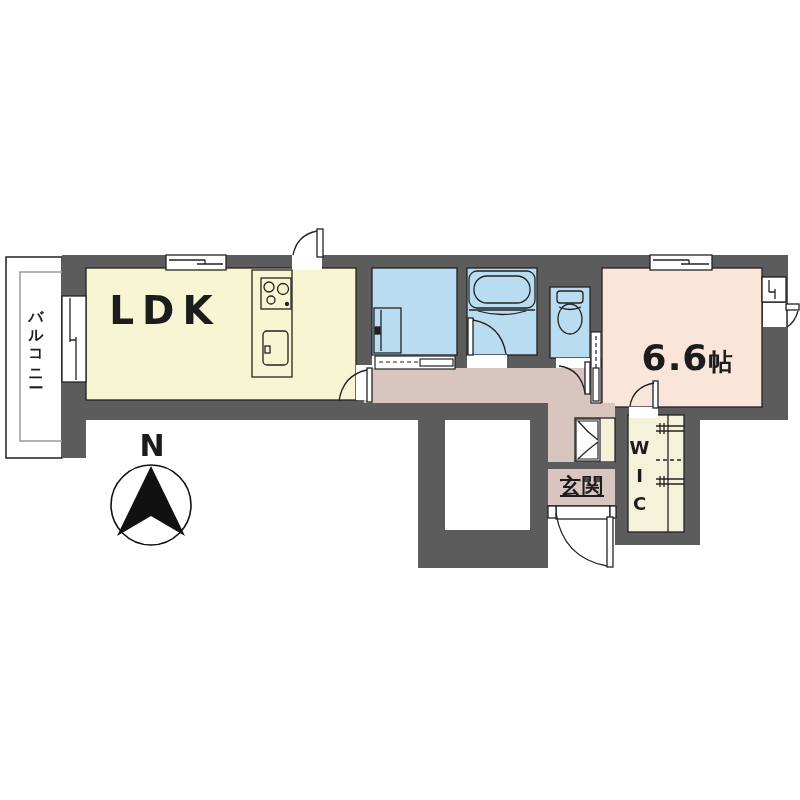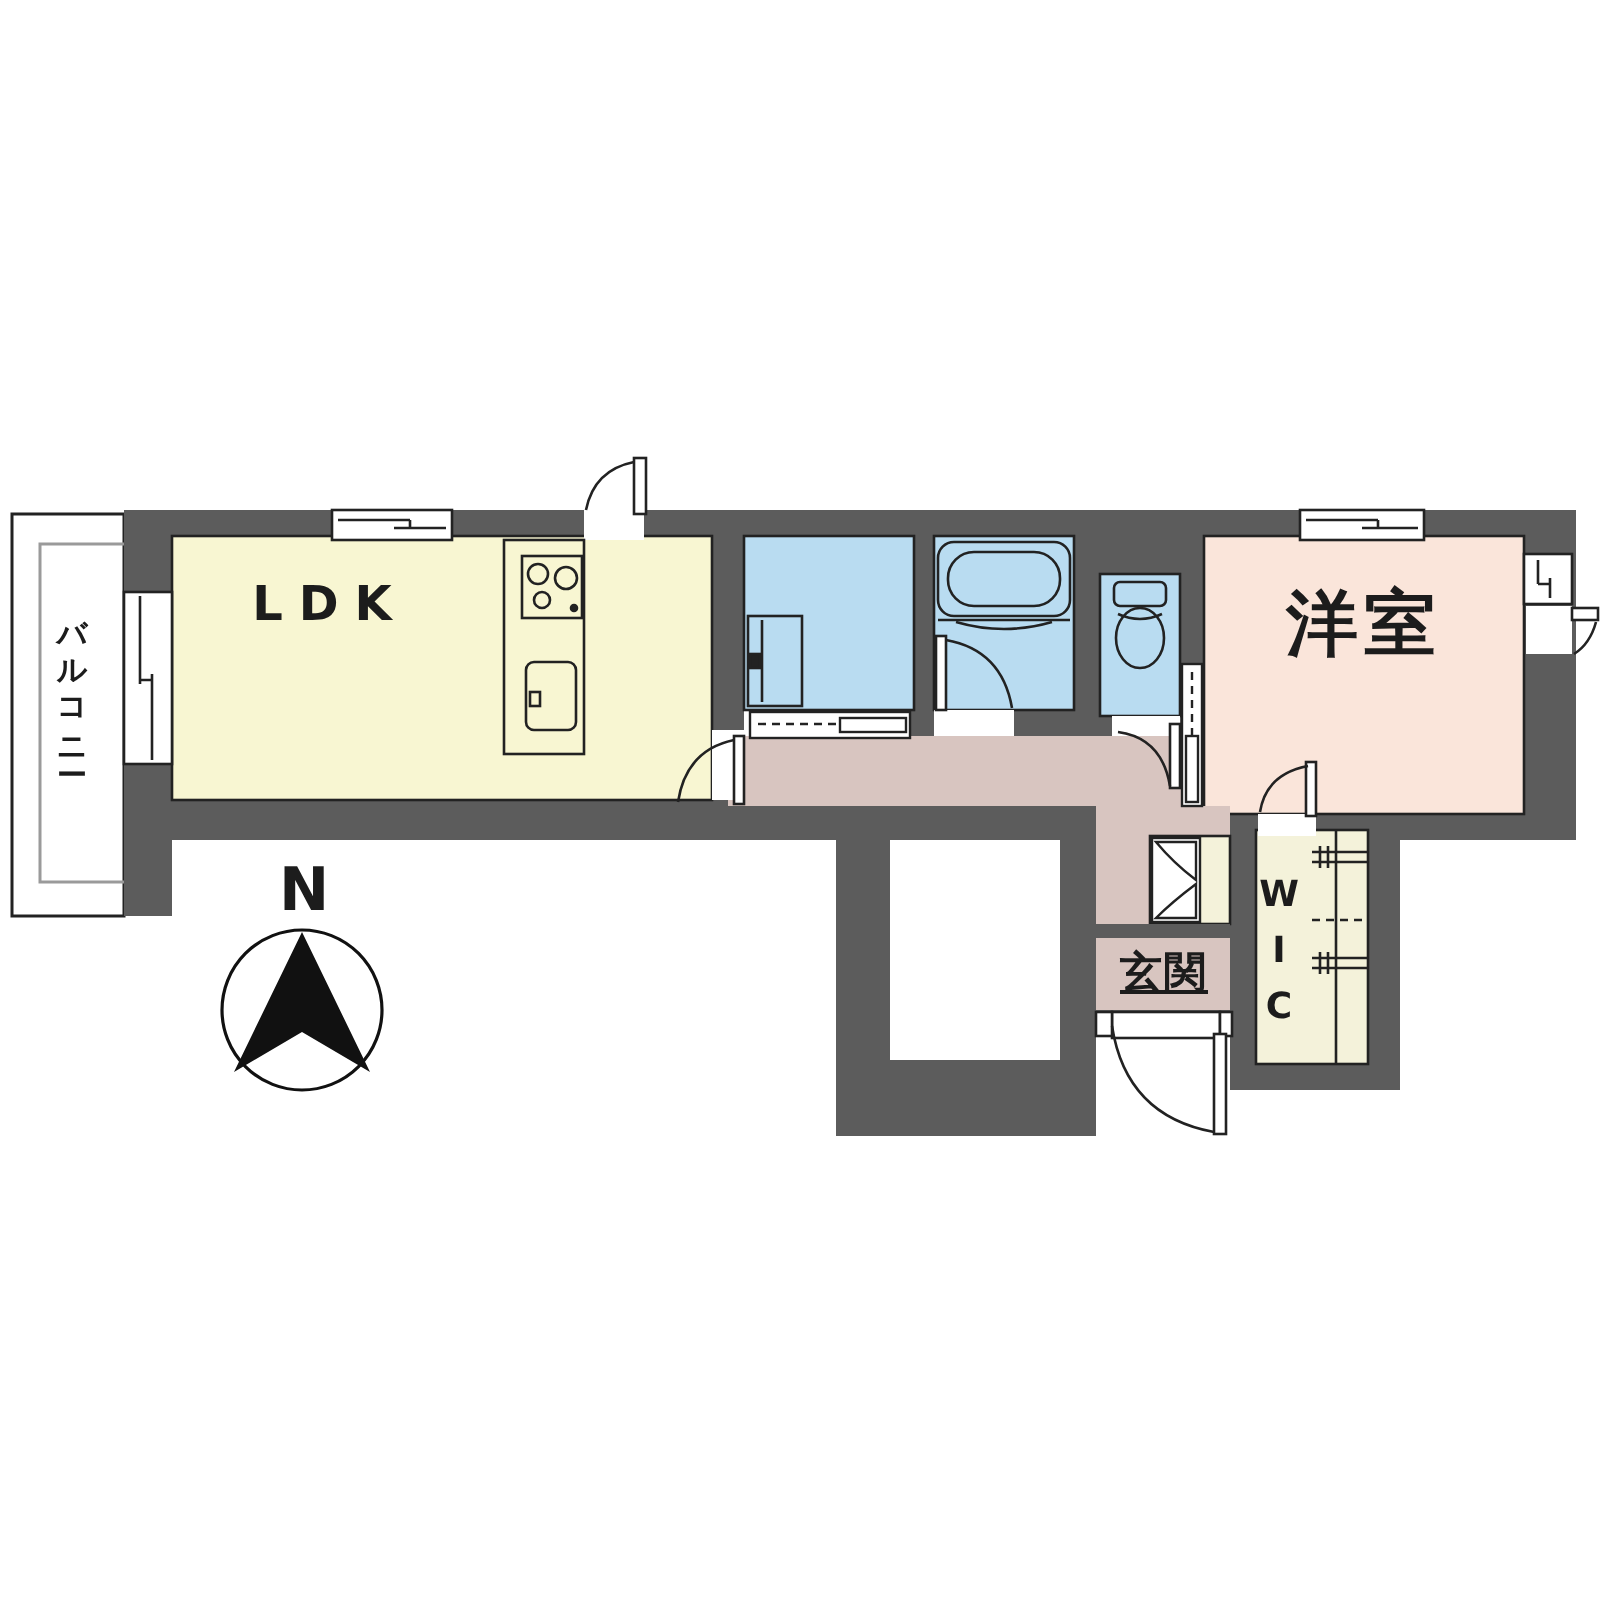--- a/index.html
+++ b/index.html
@@ -2,21 +2,21 @@
 <html><head>
 <meta charset="utf-8">
 <style>
   html,body{margin:0;padding:0;background:#fff;}
   .stage{position:relative;width:800px;height:800px;background:#ffffff;overflow:hidden;
          font-family:"DejaVu Sans","Liberation Sans",sans-serif;color:#1c1c1c;}
   .stage svg{position:absolute;left:0;top:0;}
   .lbl{position:absolute;color:#1c1c1c;font-weight:600;white-space:nowrap;}
   .lbl-center{text-align:center;}
   .v-text{writing-mode:vertical-rl;text-orientation:upright;}
-  .ldk-name{left:85px;top:288px;width:160px;font-size:24px;letter-spacing:8px;}
+  .ldk-name{left:85px;top:288px;width:160px;font-size:39px;letter-spacing:8px;}
   .ldk-size{left:85px;top:334px;width:170px;font-size:34px;letter-spacing:1px;}
   .unit{font-size:22px;letter-spacing:0;}
   .west-name{left:600px;top:288px;width:164px;font-size:36px;letter-spacing:3px;}
   .west-size{left:600px;top:337px;width:174px;font-size:36px;letter-spacing:1px;}
   .unit2{font-size:24px;letter-spacing:0;}
   .genkan{left:548px;top:472px;width:68px;font-size:21px;letter-spacing:1px;text-decoration:underline;}
   .wic{left:629px;top:437px;height:84px;font-size:18px;letter-spacing:7px;font-weight:600;}
   .balcony-lbl{left:26px;top:299px;height:140px;font-size:15px;letter-spacing:3px;font-weight:600;}
   .north{left:126px;top:428px;width:52px;font-size:30px;font-weight:800;}
 </style>
@@ -184,21 +184,21 @@
     </g>
 
     <g>
       <circle cx="151" cy="505" r="40" fill="#ffffff" stroke="#111" stroke-width="1.6"></circle>
       <polygon points="151,466 117,536 151,516 185,536" fill="#111"></polygon>
     </g>
   </svg>
 
   <div class="lbl lbl-center ldk-name">LDK</div>
 
-  <div class="lbl lbl-center west-name">洋室</div>
+  <div class="lbl lbl-center west-size"><span>6.6</span><span class="unit2">帖</span></div>
 
   <div class="lbl lbl-center genkan">玄関</div>
 
   <div class="lbl v-text wic">WIC</div>
 
   <div class="lbl v-text balcony-lbl">バルコニー</div>
 
   <div class="lbl lbl-center north">N</div>
 </div>
 

